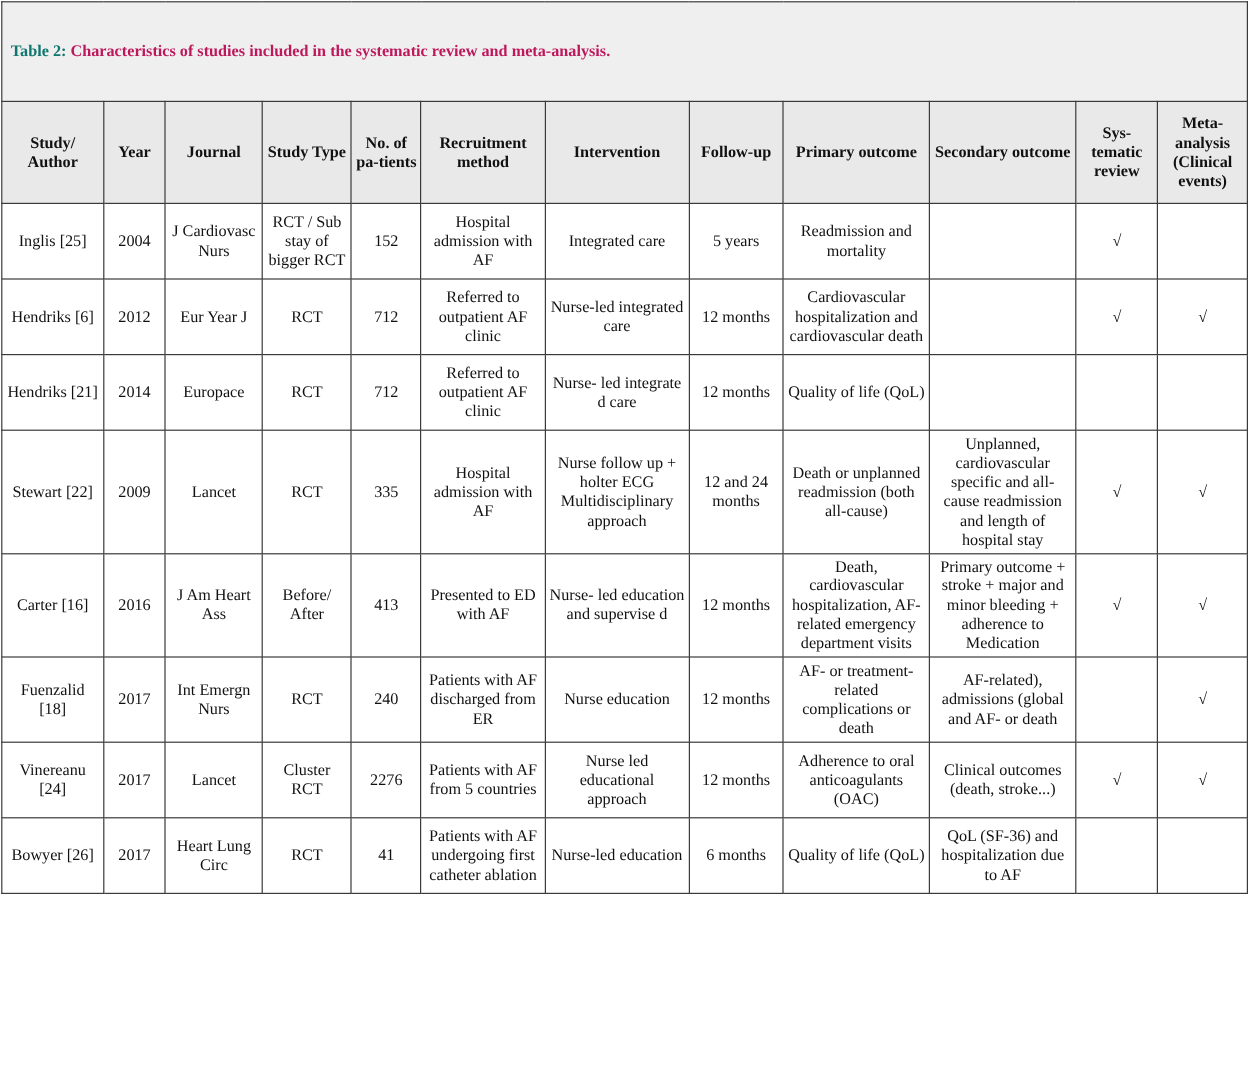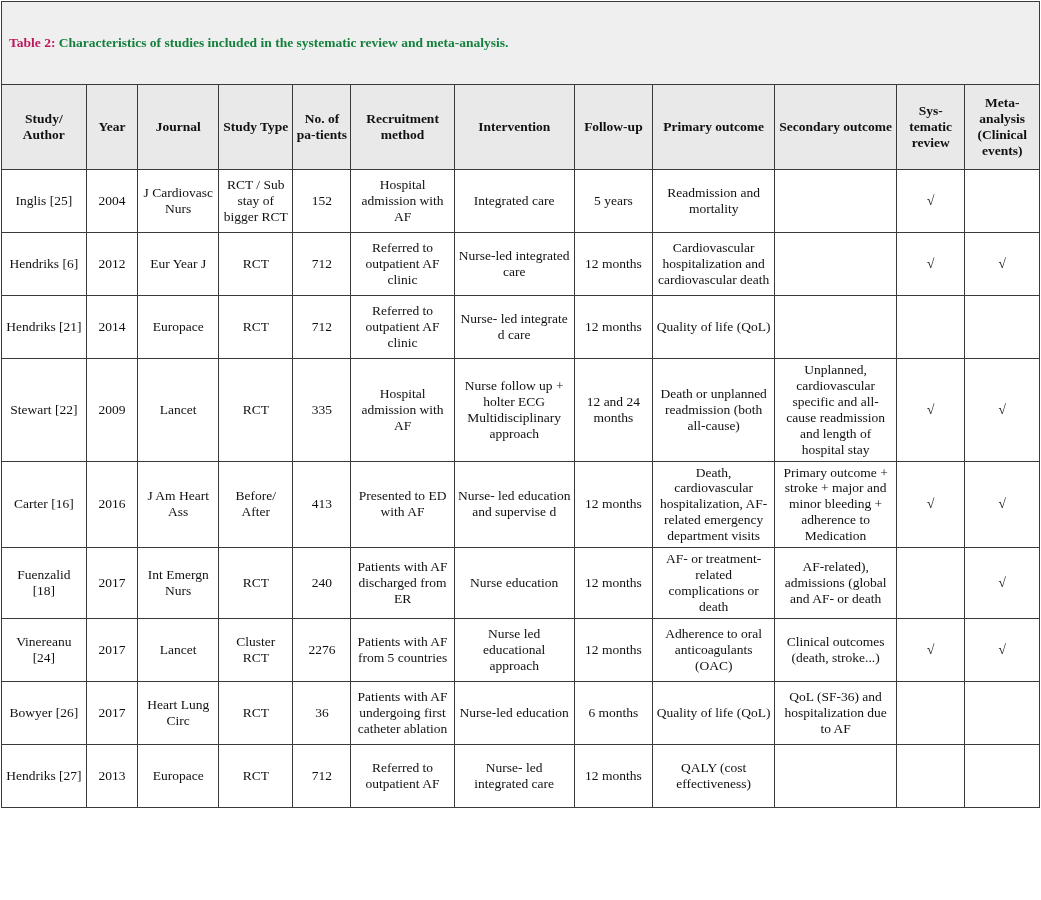--- a/index.html
+++ b/index.html
@@ -36,25 +36,25 @@
     color: #111;
   }
   .caption-cell {
     background: #efefef;
     text-align: left !important;
     padding: 5px 7px !important;
     font-size: 13.5px;
     border-bottom: 1px solid #3a3a3a;
   }
   .caption-label {
+    color: #0f766e;
+    font-weight: bold;
+  }
+  .caption-text {
     color: #be185d;
-    font-weight: bold;
-  }
-  .caption-text {
-    color: #15803d;
   }
   thead th {
     background: #e9e9e9;
     font-weight: bold;
     font-size: 13.5px;
     padding: 6px 3px !important;
     height: 72px;
   }
   tbody td {
     height: 56px;
@@ -213,38 +213,24 @@
         <td>Adherence to oral anticoagulants (OAC)</td>
         <td>Clinical outcomes (death, stroke...)</td>
         <td class="tick">√</td>
         <td class="tick">√</td>
       </tr>
       <tr>
         <td>Bowyer [26]</td>
         <td>2017</td>
         <td>Heart Lung Circ</td>
         <td>RCT</td>
-        <td>36</td>
+        <td>41</td>
         <td>Patients with AF undergoing first catheter ablation</td>
         <td>Nurse-led education</td>
         <td>6 months</td>
         <td>Quality of life (QoL)</td>
         <td>QoL (SF-36) and hospitalization due to AF</td>
         <td class="tick"></td>
         <td class="tick"></td>
       </tr>
-      <tr>
-        <td>Hendriks [27]</td>
-        <td>2013</td>
-        <td>Europace</td>
-        <td>RCT</td>
-        <td>712</td>
-        <td>Referred to outpatient AF</td>
-        <td>Nurse- led integrated care</td>
-        <td>12 months</td>
-        <td>QALY (cost effectiveness)</td>
-        <td></td>
-        <td class="tick"></td>
-        <td class="tick"></td>
-      </tr>
     </tbody>
   </table>
 </div>
 
 </body></html>

